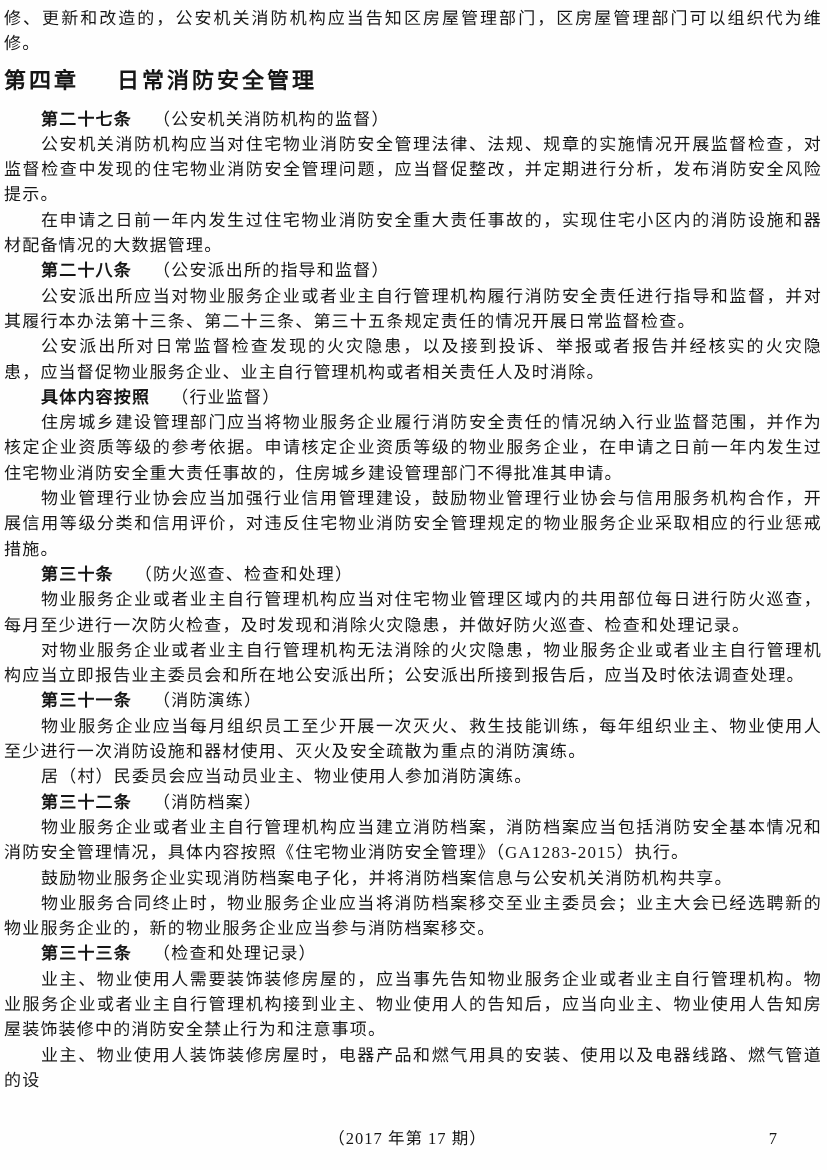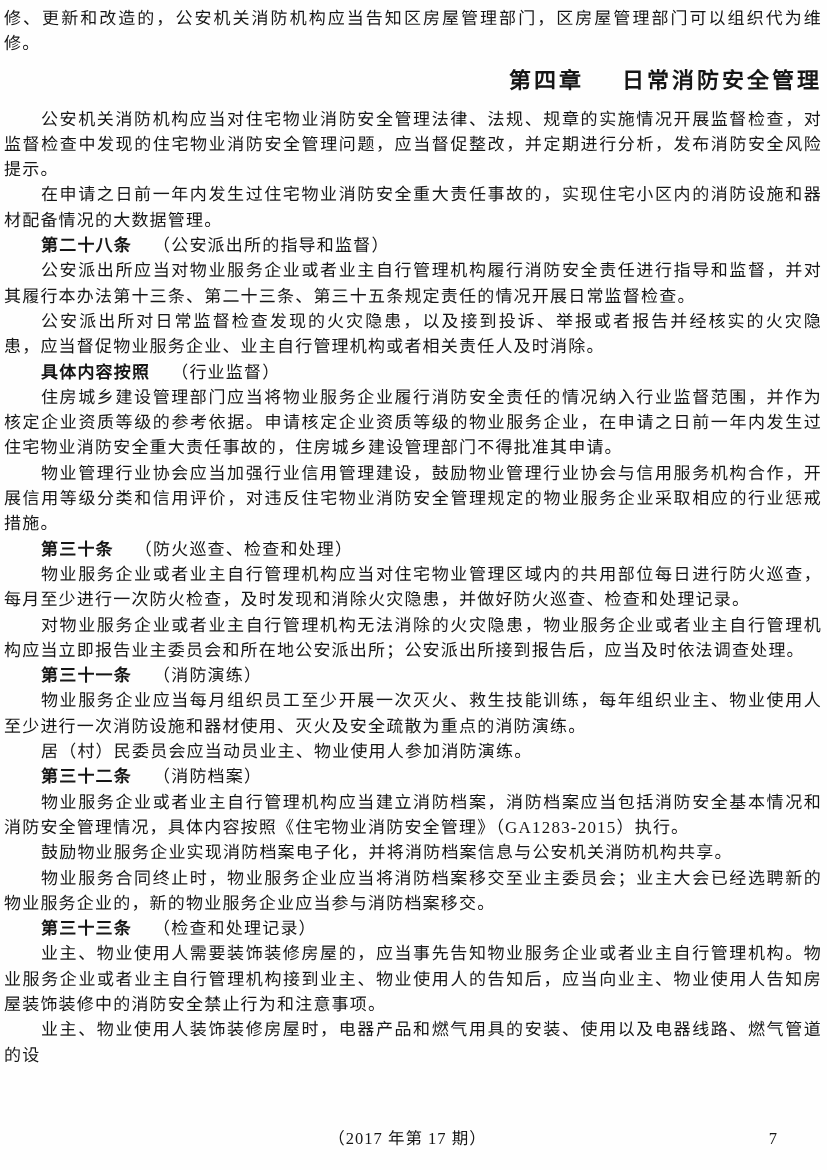--- a/index.html
+++ b/index.html
@@ -21,21 +21,21 @@
     line-height: 25.3px;
     letter-spacing: 1.2px;
     text-align: justify;
   }
   .cont { text-indent: 0; font-family: Liberation Serif, serif; }
   .para { text-indent: 37px; }
   .article { text-indent: 37px; text-align: left !important; }
   .art-num { font-weight: bold; margin-right: 21px; }
   .chapter {
     margin: 9px 0 11px 0;
-    text-align: right;
+    text-align: left;
     font-size: 22px;
     line-height: 30px;
     font-weight: bold;
     letter-spacing: 3px;
     text-indent: 0;
   }
   .chapter .chapter-rest { margin-left: 38px; }
   .footer-row {
     position: absolute;
     top: 1127px;
@@ -57,20 +57,21 @@
     font-size: 16.5px;
   }
 </style>
 </head>
 <body>
 
 <div class="page">
   <div class="body-col">
       <p class="cont">修、更新和改造的，公安机关消防机构应当告知区房屋管理部门，区房屋管理部门可以组织代为维修。</p>
       <h1 class="chapter"><span>第四章</span><span class="chapter-rest">日常消防安全管理</span></h1>
+      <p class="article"><span class="art-num">第二十七条</span><span class="art-title">（公安机关消防机构的监督）</span></p>
       <p class="para">公安机关消防机构应当对住宅物业消防安全管理法律、法规、规章的实施情况开展监督检查，对监督检查中发现的住宅物业消防安全管理问题，应当督促整改，并定期进行分析，发布消防安全风险提示。</p>
       <p class="para">在申请之日前一年内发生过住宅物业消防安全重大责任事故的，实现住宅小区内的消防设施和器材配备情况的大数据管理。</p>
       <p class="article"><span class="art-num">第二十八条</span><span class="art-title">（公安派出所的指导和监督）</span></p>
       <p class="para">公安派出所应当对物业服务企业或者业主自行管理机构履行消防安全责任进行指导和监督，并对其履行本办法第十三条、第二十三条、第三十五条规定责任的情况开展日常监督检查。</p>
       <p class="para">公安派出所对日常监督检查发现的火灾隐患，以及接到投诉、举报或者报告并经核实的火灾隐患，应当督促物业服务企业、业主自行管理机构或者相关责任人及时消除。</p>
       <p class="article"><span class="art-num">具体内容按照</span><span class="art-title">（行业监督）</span></p>
       <p class="para">住房城乡建设管理部门应当将物业服务企业履行消防安全责任的情况纳入行业监督范围，并作为核定企业资质等级的参考依据。申请核定企业资质等级的物业服务企业，在申请之日前一年内发生过住宅物业消防安全重大责任事故的，住房城乡建设管理部门不得批准其申请。</p>
       <p class="para">物业管理行业协会应当加强行业信用管理建设，鼓励物业管理行业协会与信用服务机构合作，开展信用等级分类和信用评价，对违反住宅物业消防安全管理规定的物业服务企业采取相应的行业惩戒措施。</p>
       <p class="article"><span class="art-num">第三十条</span><span class="art-title">（防火巡查、检查和处理）</span></p>
       <p class="para">物业服务企业或者业主自行管理机构应当对住宅物业管理区域内的共用部位每日进行防火巡查，每月至少进行一次防火检查，及时发现和消除火灾隐患，并做好防火巡查、检查和处理记录。</p>

